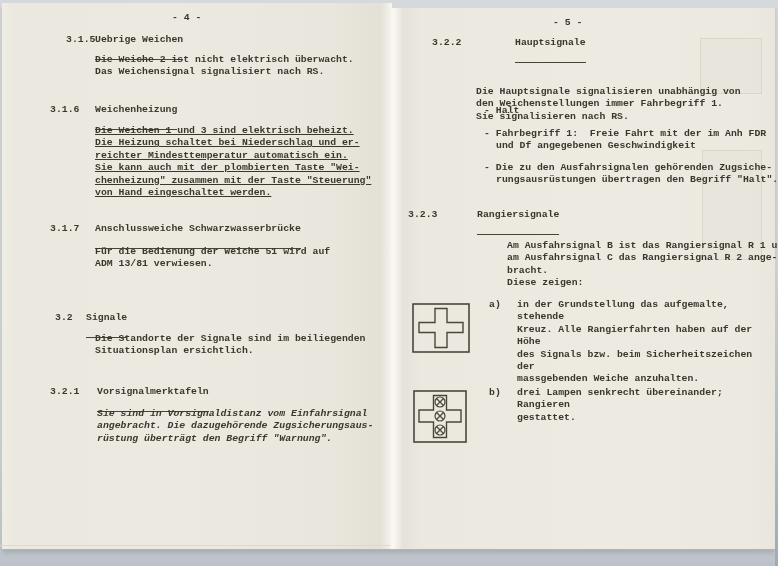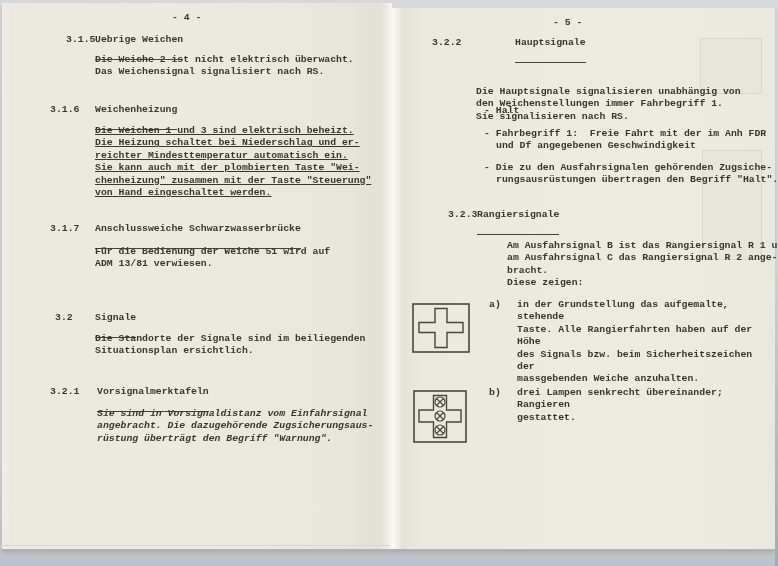--- a/index.html
+++ b/index.html
@@ -55,21 +55,21 @@
 Sie kann auch mit der plombierten Taste "Wei-
 chenheizung" zusammen mit der Taste "Steuerung"
 von Hand eingeschaltet werden.</div>
 
     <div class="t" style="left:50px;top:223px;">3.1.7</div>
     <div class="t title" style="left:95px;top:223px;">Anschlussweiche Schwarzwasserbrücke</div>
     <div class="t" style="left:95px;top:246px;width:292px;">Für die Bedienung der Weiche 51 wird auf
 ADM 13/81 verwiesen.</div>
 
     <div class="t" style="left:55px;top:312px;">3.2</div>
-    <div class="t title" style="left:95px;top:312px;font-family:Liberation Mono, monospace;">Signale</div>
+    <div class="t title" style="left:86px;top:312px;font-family:Liberation Mono, monospace;">Signale</div>
     <div class="t" style="left:95px;top:333px;width:292px;">Die Standorte der Signale sind im beiliegenden
 Situationsplan ersichtlich.</div>
 
     <div class="t" style="left:50px;top:386px;text-align:right;">3.2.1</div>
     <div class="t title" style="left:97px;top:386px;">Vorsignalmerktafeln</div>
     <div class="t" style="left:97px;top:408px;width:292px;font-style:italic;">Sie sind in Vorsignaldistanz vom Einfahrsignal
 angebracht. Die dazugehörende Zugsicherungsaus-
 rüstung überträgt den Begriff "Warnung".</div>
   </div>
 
@@ -81,36 +81,36 @@
     <div class="t" style="left:476px;top:59px;width:296px;margin-top:27px;">Die Hauptsignale signalisieren unabhängig von
 den Weichenstellungen immer Fahrbegriff 1.
 Sie signalisieren nach RS.</div>
 
     <div class="t hang" style="left:484px;top:105px;width:290px;">- Halt</div>
     <div class="t hang" style="left:484px;top:128px;width:290px;">- Fahrbegriff 1:  Freie Fahrt mit der im Anh FDR
 und Df angegebenen Geschwindigkeit</div>
     <div class="t hang" style="left:484px;top:162px;width:290px;">- Die zu den Ausfahrsignalen gehörenden Zugsiche-
 rungsausrüstungen übertragen den Begriff "Halt".</div>
 
-    <div class="t" style="left:448px;top:209px;">3.2.3</div>
+    <div class="t" style="left:408px;top:209px;">3.2.3</div>
     <div class="t title" style="left:477px;top:209px;">Rangiersignale</div>
     <div class="t" style="left:477px;top:240px;width:300px;margin-left:30px;">Am Ausfahrsignal B ist das Rangiersignal R 1 und
 am Ausfahrsignal C das Rangiersignal R 2 ange-
 bracht.
 Diese zeigen:</div>
 
     <div class="icon-box" style="left:412px;top:303px;">
       <svg width="58" height="50" viewBox="0 0 58 50">
         <rect x="1" y="1" width="56" height="48" fill="none" stroke="#4a463b" stroke-width="1.6"></rect>
         <path d="M23 5.5 H35 V19.5 H51 V29.5 H35 V44.5 H23 V29.5 H7 V19.5 H23 Z" fill="none" stroke="#4a463b" stroke-width="1.4"></path>
       </svg>
     </div>
     <div class="t" style="left:489px;top:299px;">a)</div>
     <div class="t" style="left:517px;top:299px;width:258px;">in der Grundstellung das aufgemalte, stehende
-Taste. Alle Rangierfahrten haben auf der Höhe
+Kreuz. Alle Rangierfahrten haben auf der Höhe
 des Signals bzw. beim Sicherheitszeichen der
 massgebenden Weiche anzuhalten.</div>
 
     <div class="icon-box" style="left:413px;top:390px;">
       <svg width="54" height="53" viewBox="0 0 54 53">
         <rect x="1" y="1" width="52" height="51" fill="none" stroke="#4a463b" stroke-width="1.6"></rect>
         <path d="M20.5 5.5 H33.5 V20 H48 V32 H33.5 V47.5 H20.5 V32 H6 V20 H20.5 Z" fill="none" stroke="#4a463b" stroke-width="1.4"></path>
         <g fill="none" stroke="#4a463b" stroke-width="1.2">
           <circle cx="27" cy="12" r="5"></circle>
           <path d="M23.5 8.5 L30.5 15.5 M30.5 8.5 L23.5 15.5"></path>

